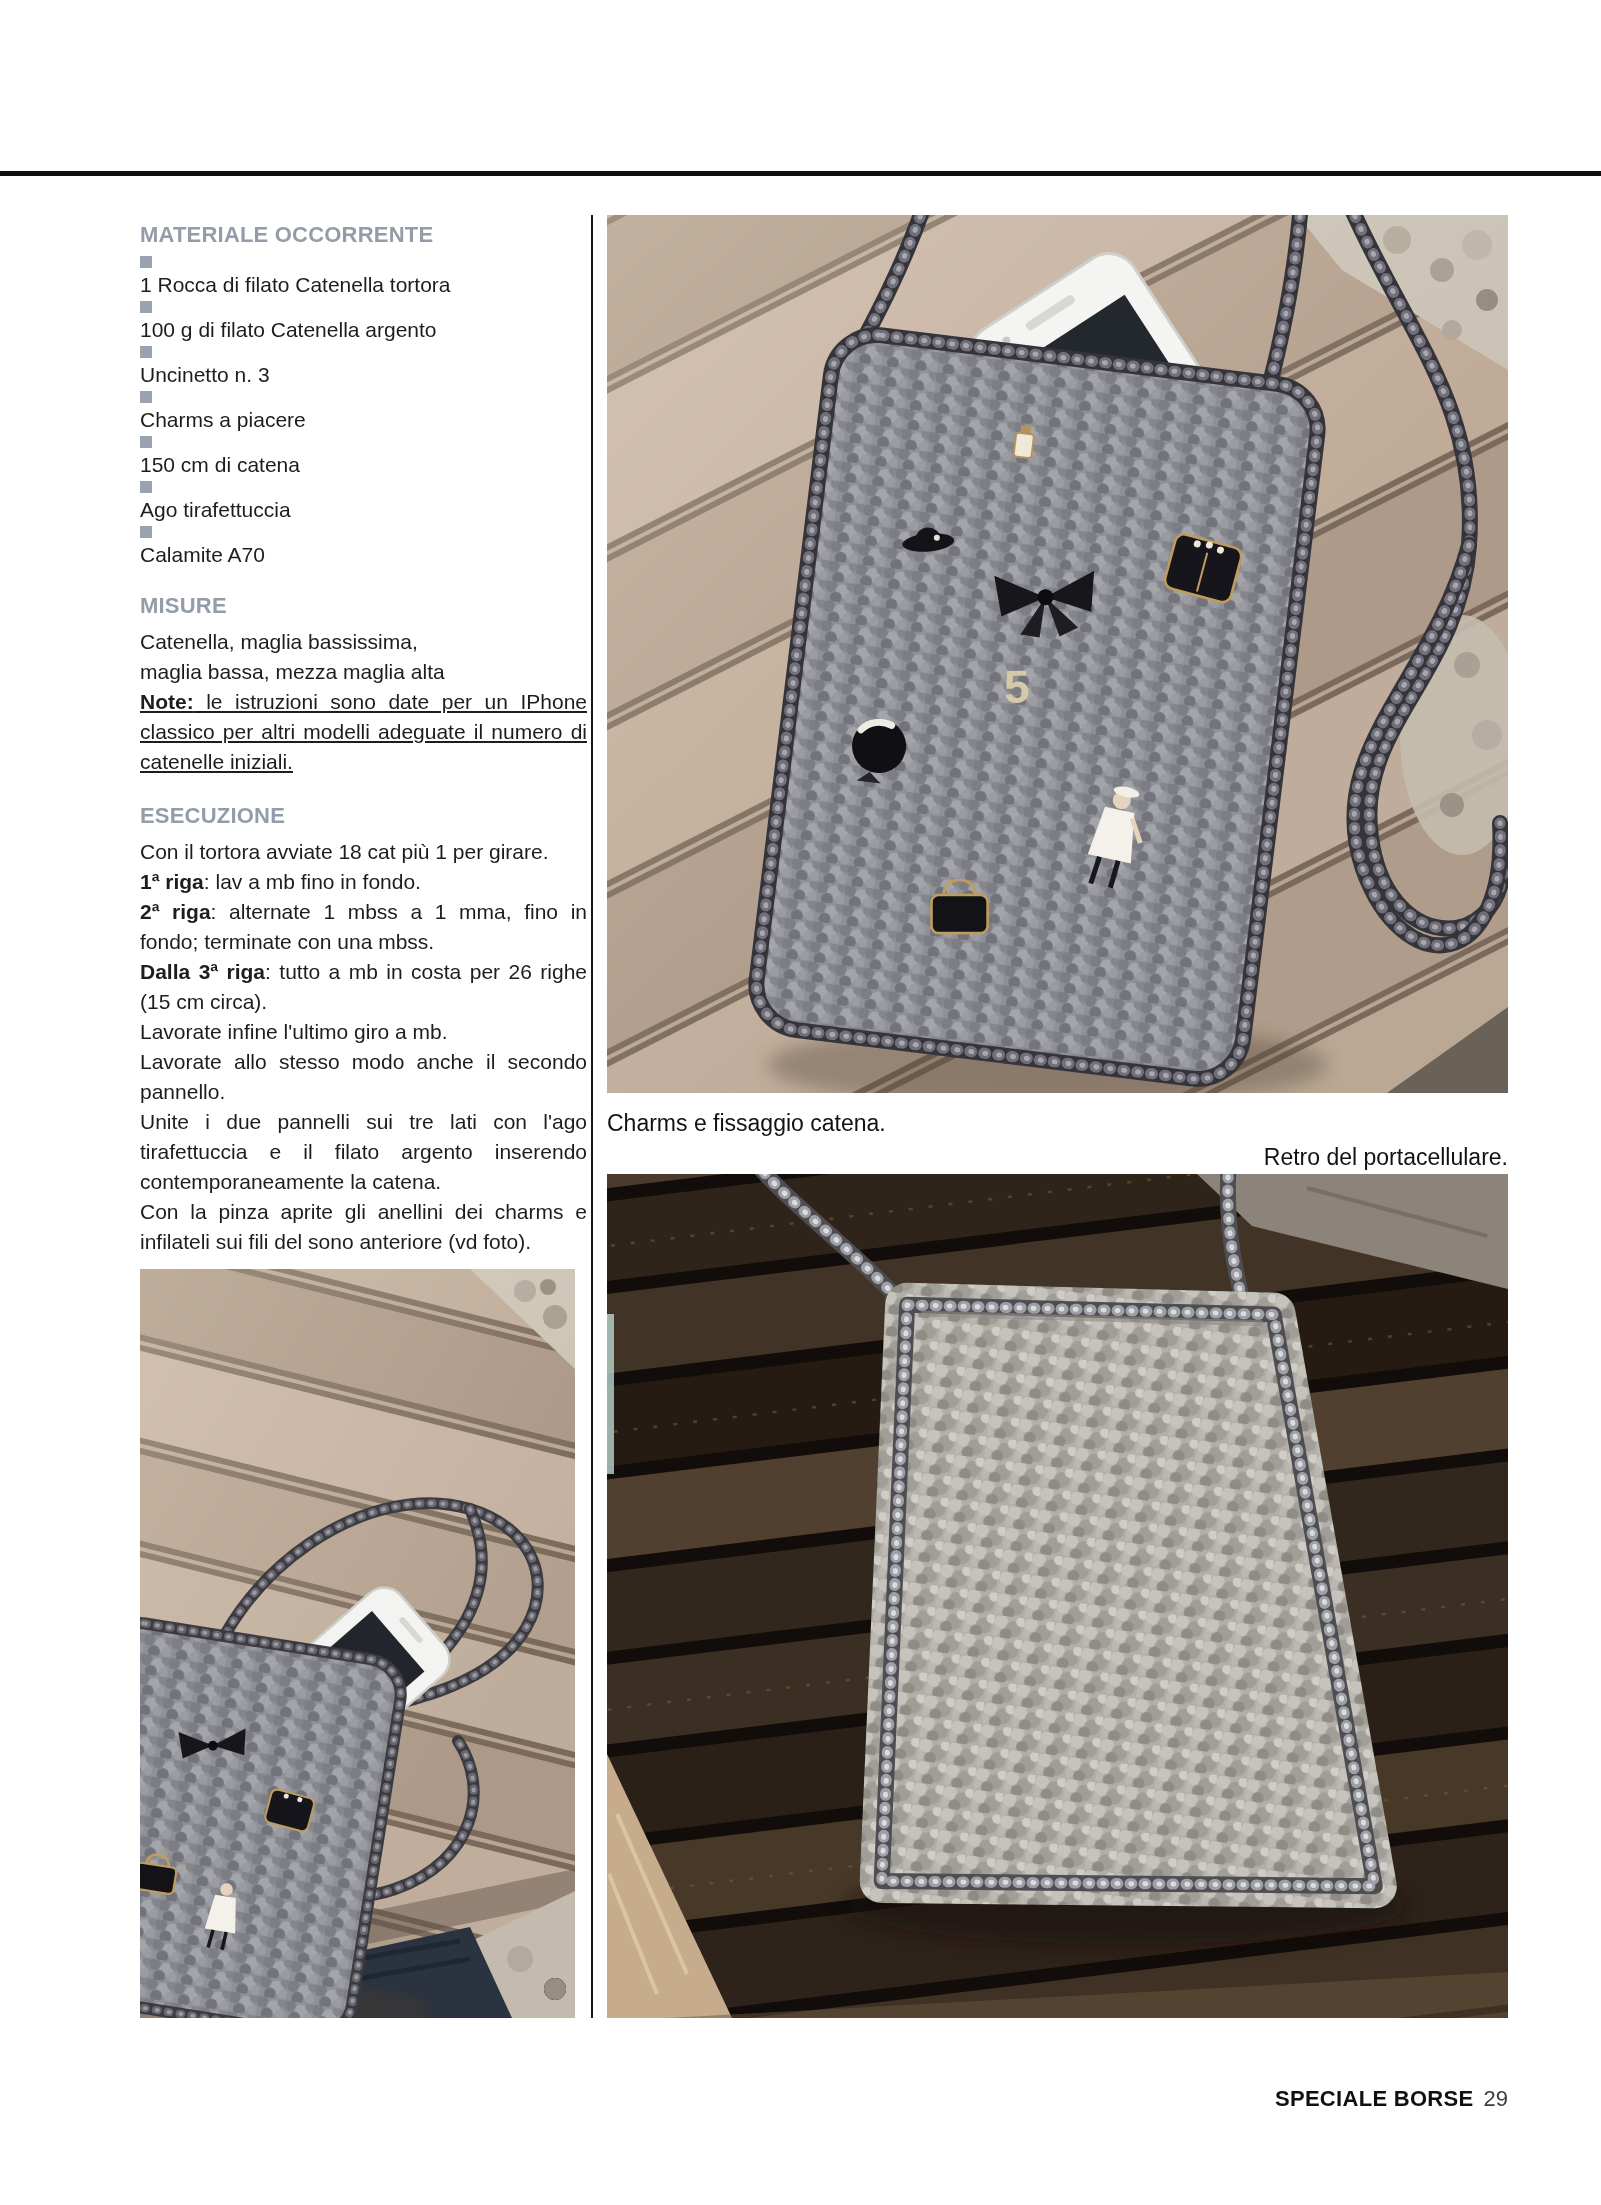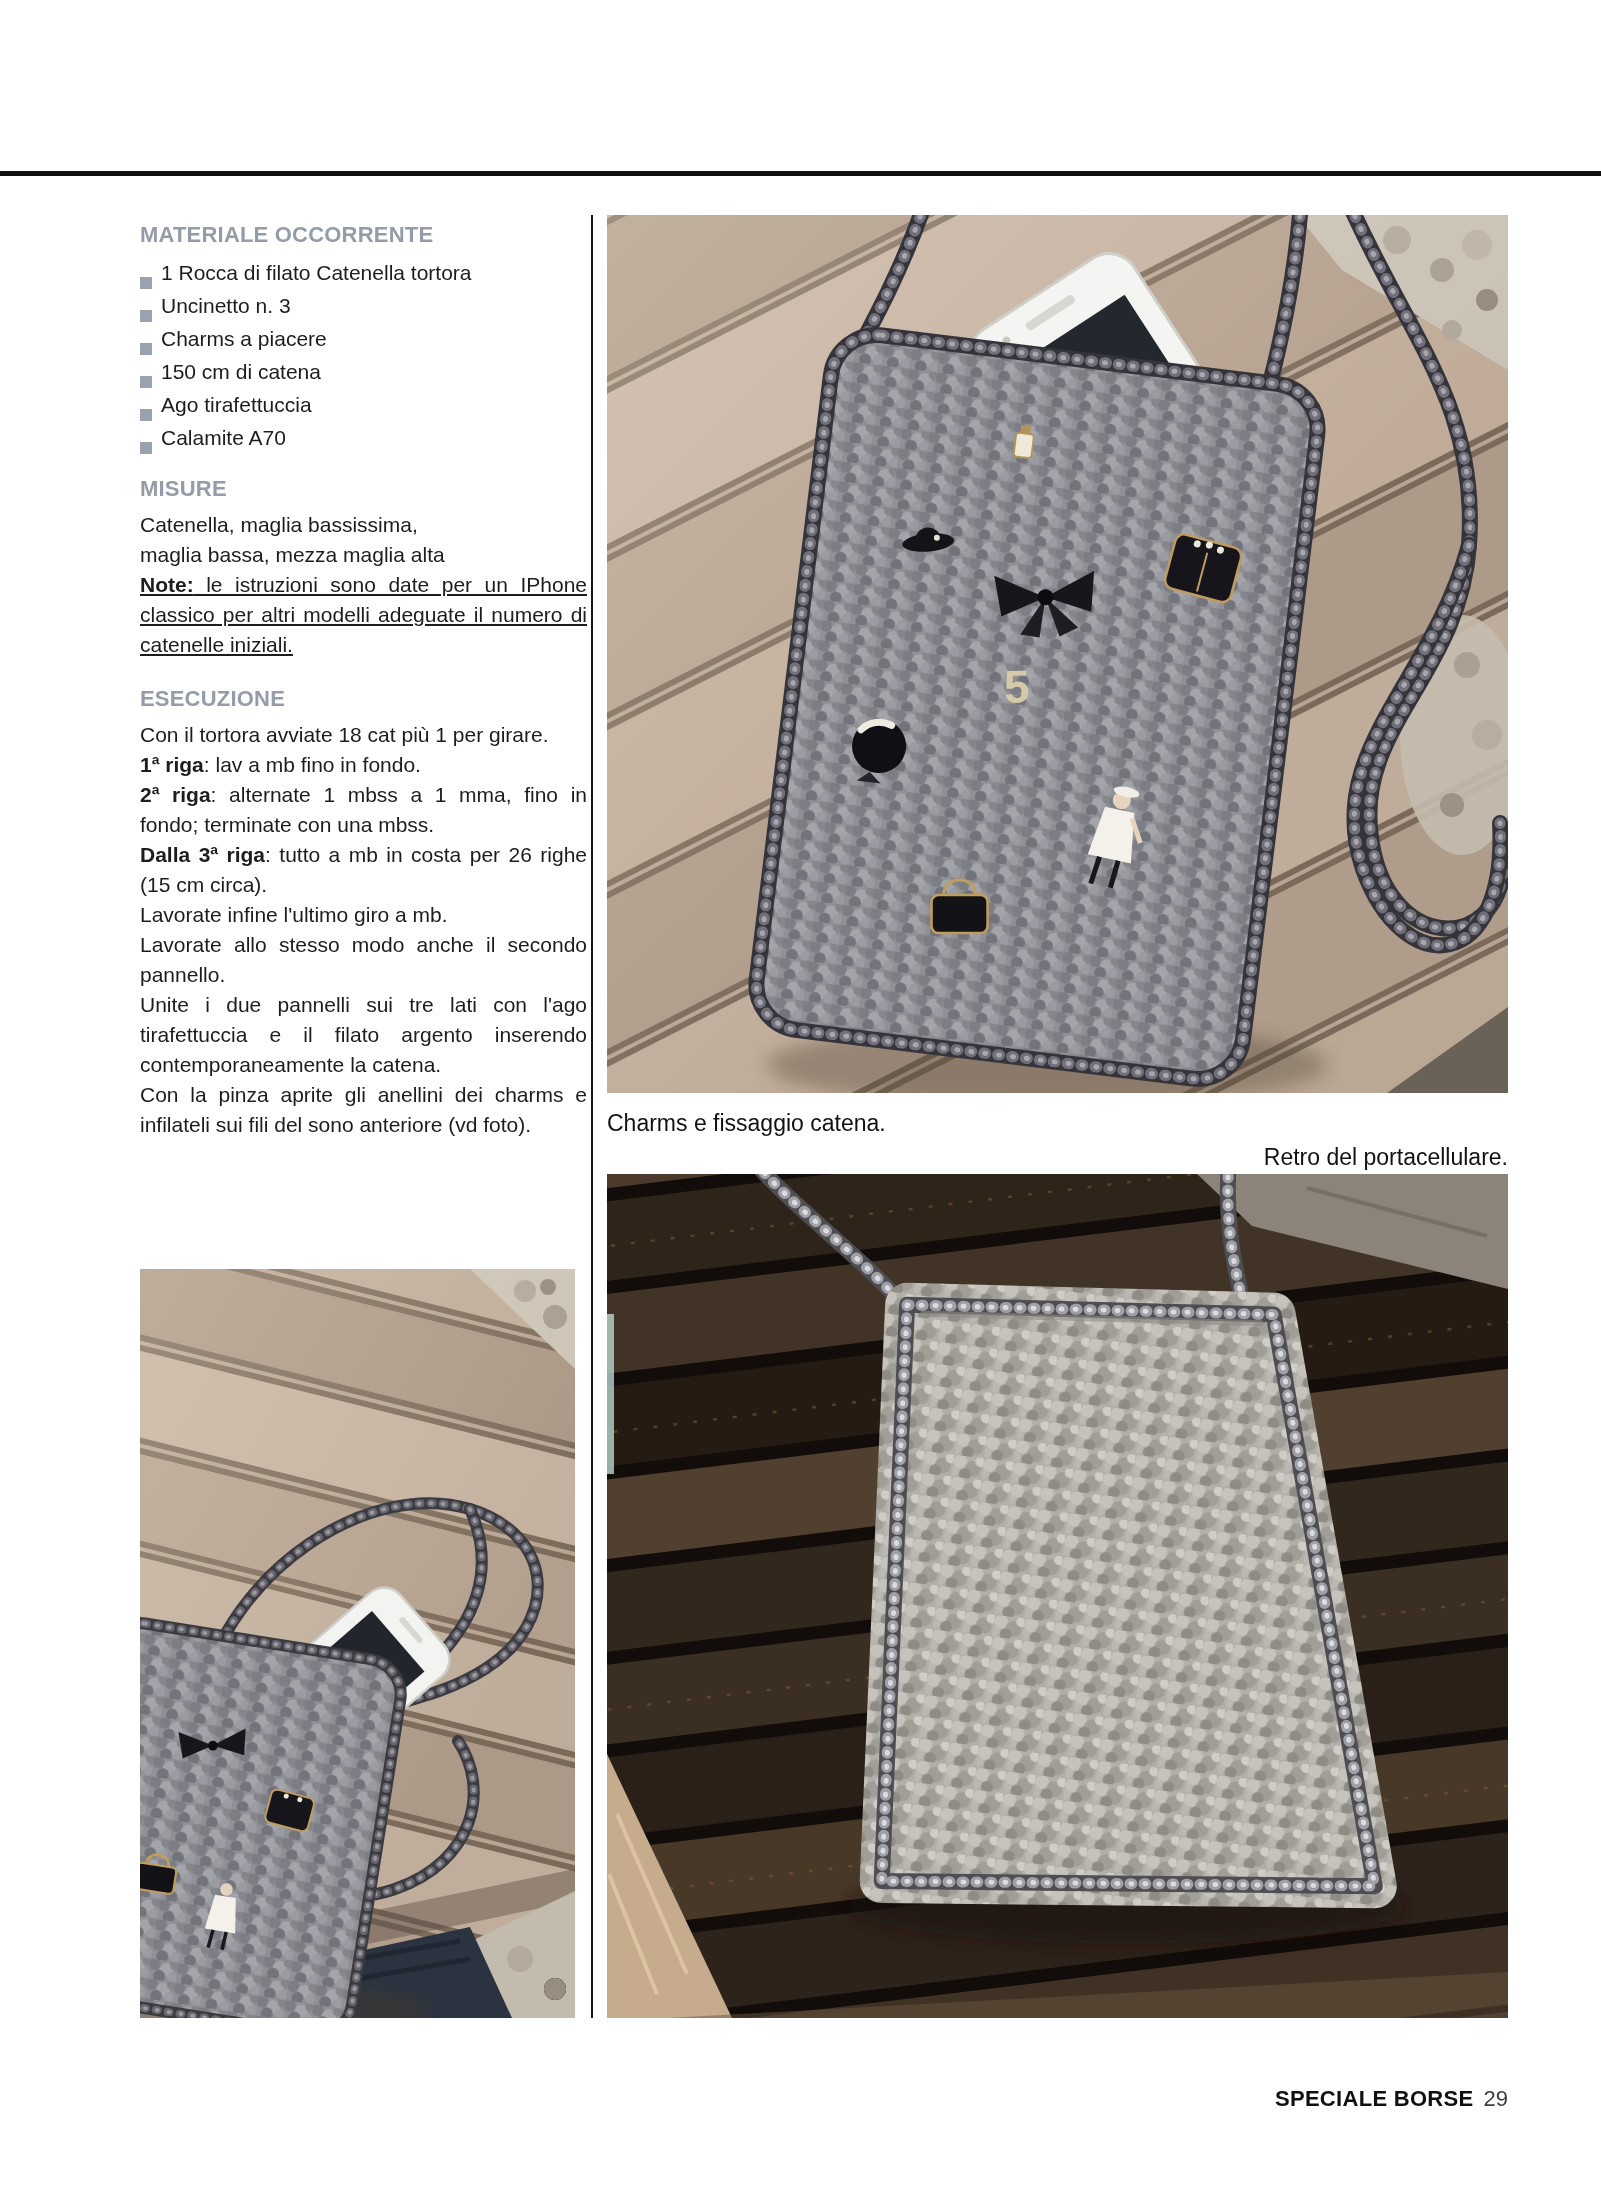--- a/index.html
+++ b/index.html
@@ -5,21 +5,21 @@
   html,body{margin:0;padding:0;background:#ffffff;}
   .page{position:relative;width:1601px;height:2205px;background:#fff;overflow:hidden;
         font-family:"Liberation Sans",sans-serif;color:#1d1d1b;border-radius:18px;}
   .rule{position:absolute;left:0;top:171px;width:1601px;height:5px;background:#101010;}
   .divider{position:absolute;left:591px;top:215px;width:2px;height:1803px;background:#161616;}
 
   
   .leftcol{position:absolute;left:140px;top:220px;width:447px;font-size:21px;line-height:30px;}
   .sechead{font-size:22px;line-height:30px;font-weight:bold;color:#949ca9;margin:0 0 6px;letter-spacing:.2px;}
   .matlist{list-style:none;margin:0 0 20px;padding:0;}
-  .matlist li{line-height:33px;display:flex;align-items:flex-end;}
+  .matlist li{line-height:33px;display:flex;align-items:flex-start;flex-direction:column;}
   .sq{display:inline-block;width:12px;height:12px;background:#9aa1af;margin-right:9px;flex:0 0 auto;}
   .mis-gap{margin-top:24px;text-decoration:underline;}
   .pre{white-space:pre-line;display:block;margin:0;}
   p.body{margin:0;text-align:justify;}
   p.spaced{margin:0 0 24px;}
   b.lead{font-weight:bold;}
 
   
   figure{margin:0;}
   .fig{position:absolute;overflow:hidden;background:#b7a492;}
@@ -54,20 +54,24 @@
 
   <div class="rule"></div>
   <div class="divider"></div>
 
   <div class="leftcol">
     <h2 class="sechead">MATERIALE OCCORRENTE</h2>
     <ul class="matlist">
       <li>
           <span class="sq"></span>
           <span>1 Rocca di filato Catenella tortora</span>
+        </li>
+      <li>
+          <span class="sq"></span>
+          <span>100 g di filato Catenella argento</span>
         </li>
       <li>
           <span class="sq"></span>
           <span>Uncinetto n. 3</span>
         </li>
       <li>
           <span class="sq"></span>
           <span>Charms a piacere</span>
         </li>
       <li>

